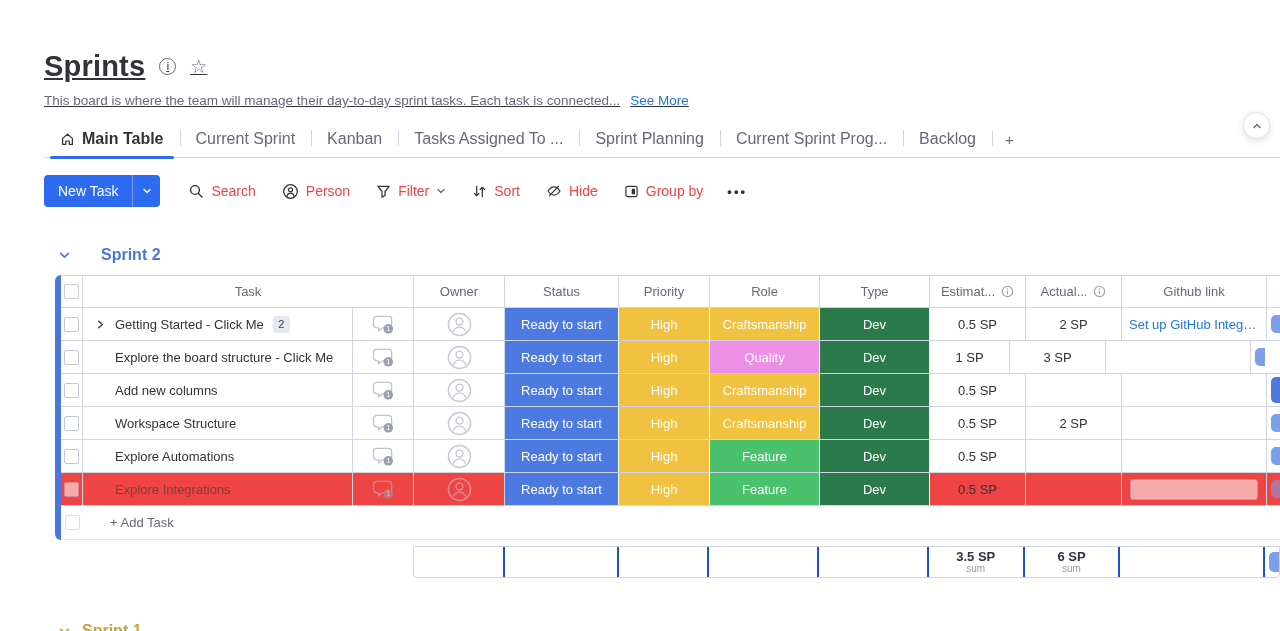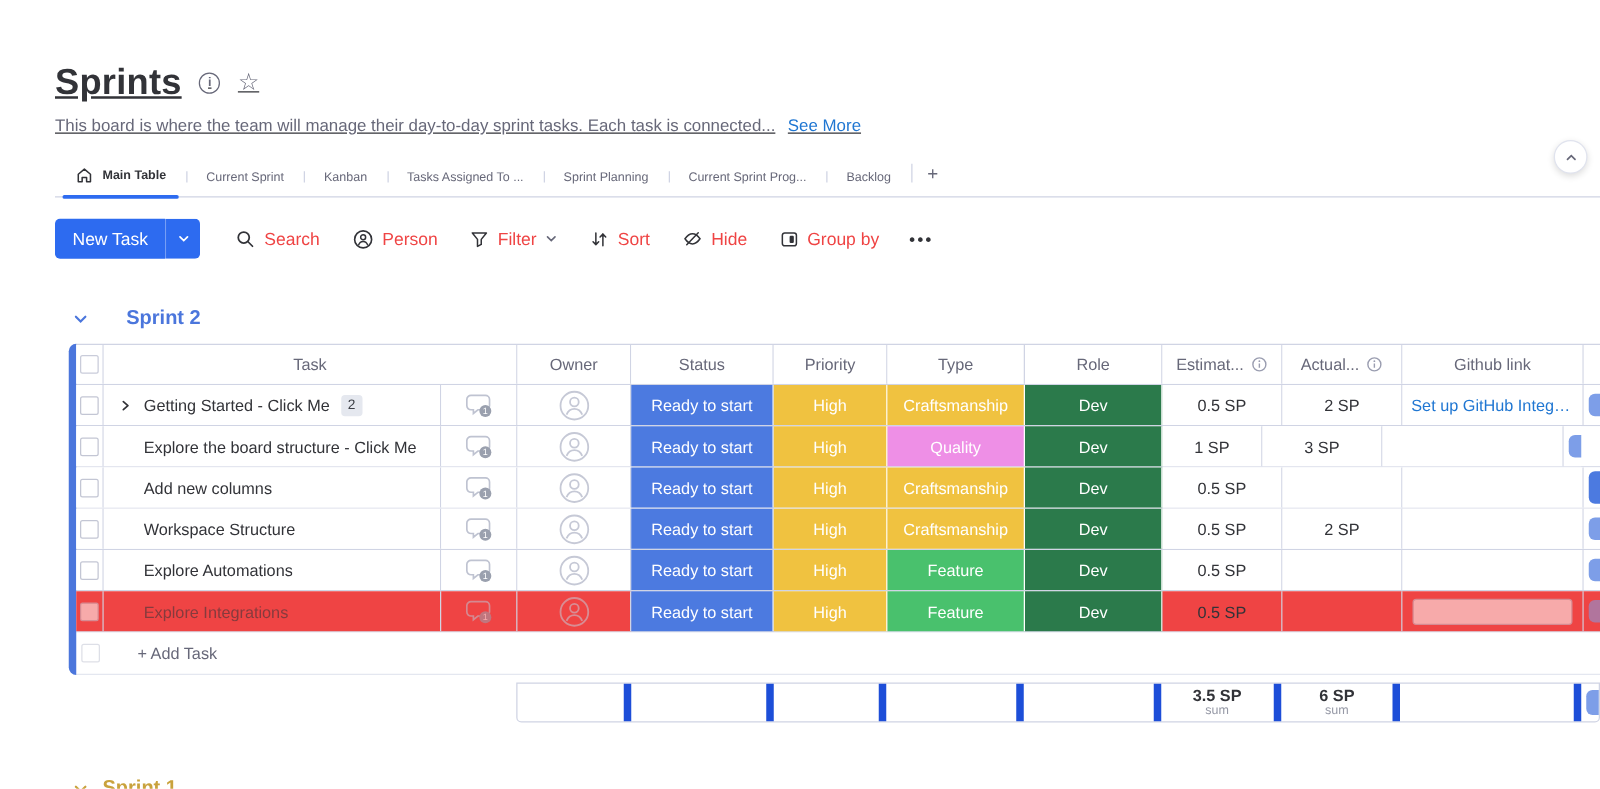--- a/index.html
+++ b/index.html
@@ -19,21 +19,21 @@
     display:flex; align-items:center; justify-content:center;
     font-size:10px; color:#676879; font-weight:700; font-style:normal; }
   .ic-star { font-size:19px; color:#676879; line-height:1; }
   .desc { margin-top:10px; font-size:13.5px; color:#676879; }
   .desc a { color:#1f76d2; text-decoration:none; margin-left:10px; cursor:pointer;margin-top:36px; }
 
   
   .tabs { margin:13px 0 0 44px; display:flex; align-items:flex-end;
     border-bottom:1px solid #d0d4e4; width:1236px; height:37px; position:relative; }
   .tab { position:relative; display:flex; align-items:center; gap:7px;
-    padding:9px 16px; font-size:10px; color:#676879; cursor:pointer; white-space:nowrap; }
+    padding:9px 16px; font-size:16px; color:#676879; cursor:pointer; white-space:nowrap; }
   .tab:not(:first-child)::before { content:''; position:absolute; left:0; top:9px; bottom:11px;
     width:1px; background:#d0d4e4; }
   .tab.active { color:#323338; font-weight:700; }
   .tab.active::after { content:''; position:absolute; left:6px; right:6px; bottom:-2px;
     height:3px; border-radius:3px; background:#2d6bf0; }
   .tab.plus { padding:9px 13px; font-size:15px; }
   .collapse-btn { position:absolute; top:112px; right:10px; width:27px; height:27px;
     border-radius:50%; border:1px solid #e0e3ee; background:#fff; cursor:pointer;
     box-shadow:0 2px 6px rgba(0,0,0,.14); display:flex; align-items:center; justify-content:center; padding:0; }
 
@@ -79,21 +79,21 @@
   .trow.faded .c { background:#ef4444; }
   .trow.faded .c > * { opacity:.55; }
   .addtask { display:flex; align-items:center; height:34px; border-bottom:1px solid #e4e7f0; background:#fff; }
   .addtask .cb { opacity:.55; margin-left:4px; }
   .addtask-label { margin-left:30px; font-size:13px; color:#676879; cursor:pointer; }
 
   
   .sumrow { margin:6px 0 0 413px; width:867px; height:32px; display:flex;
     border:1px solid #d0d4e4; border-radius:0 0 4px 4px; background:#fff; }
   .sumcell { height:100%; display:flex; flex-direction:column; align-items:center;
-    justify-content:center; border-right:6px solid #1d4ed8; position:relative; }
+    justify-content:center; border-right:2px solid #1d4ed8; position:relative; }
   .sumcell:last-child { border-right:none; }
   .sum-val { font-size:13px; font-weight:700; color:#323338; line-height:13px; }
   .sum-sub { font-size:10px; color:#9699a6; line-height:11px; }
 
   
   .group1 { margin-top:44px; }
 </style>
 </head>
 <body style="--btn: #2D6BF0;">
 
@@ -213,22 +213,22 @@
     <div class="tbl" id="tbl2">
         <div class="stripe" style="background: rgb(75, 118, 220);"></div>
         <div class="trow head">
           <div class="c " style="width: 22px;">
             <div class="cb"></div>
           </div>
           <div class="c " style="width: 331px;">Task</div>
           <div class="c " style="width: 91px;">Owner</div>
           <div class="c " style="width: 114px;">Status</div>
           <div class="c " style="width: 91px;">Priority</div>
+          <div class="c " style="width: 110px;">Role</div>
           <div class="c " style="width: 110px;">Type</div>
-          <div class="c " style="width: 110px;">Role</div>
           <div class="c " style="width: 96px;">
             <span>Estimat...</span>
             <svg width="13" height="13" viewBox="0 0 14 14" style="margin-left:6px">
               <circle cx="7" cy="7" r="5.6" fill="none" stroke="#9a9db0" stroke-width="1.2"></circle>
               <line x1="7" y1="6.2" x2="7" y2="10" stroke="#9a9db0" stroke-width="1.2"></line>
               <circle cx="7" cy="4.2" r=".8" fill="#9a9db0"></circle>
             </svg>
           </div>
           <div class="c " style="width: 96px;">
             <span>Actual...</span>

